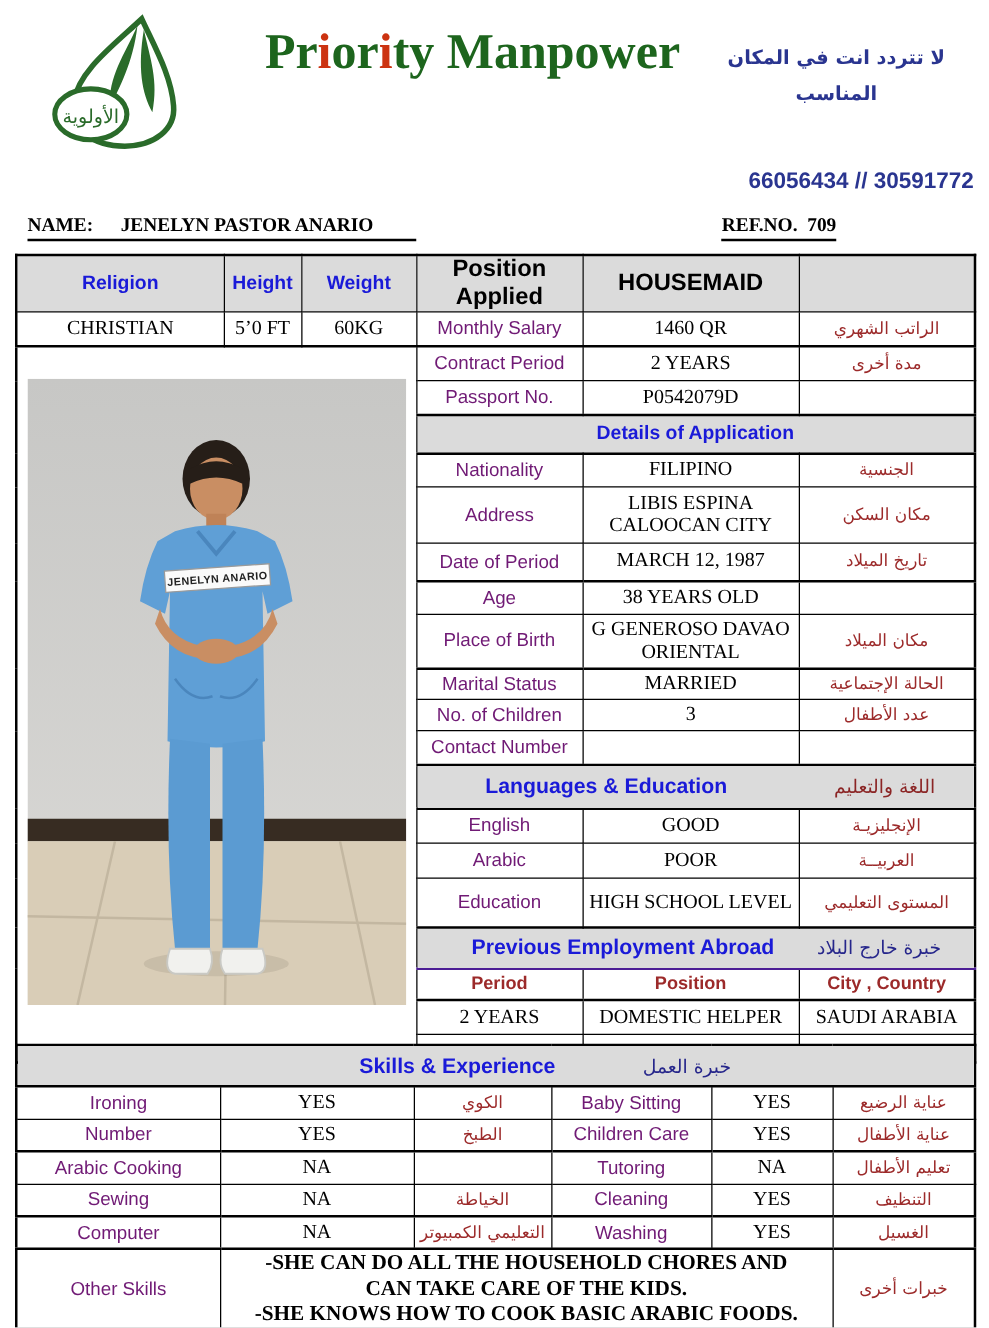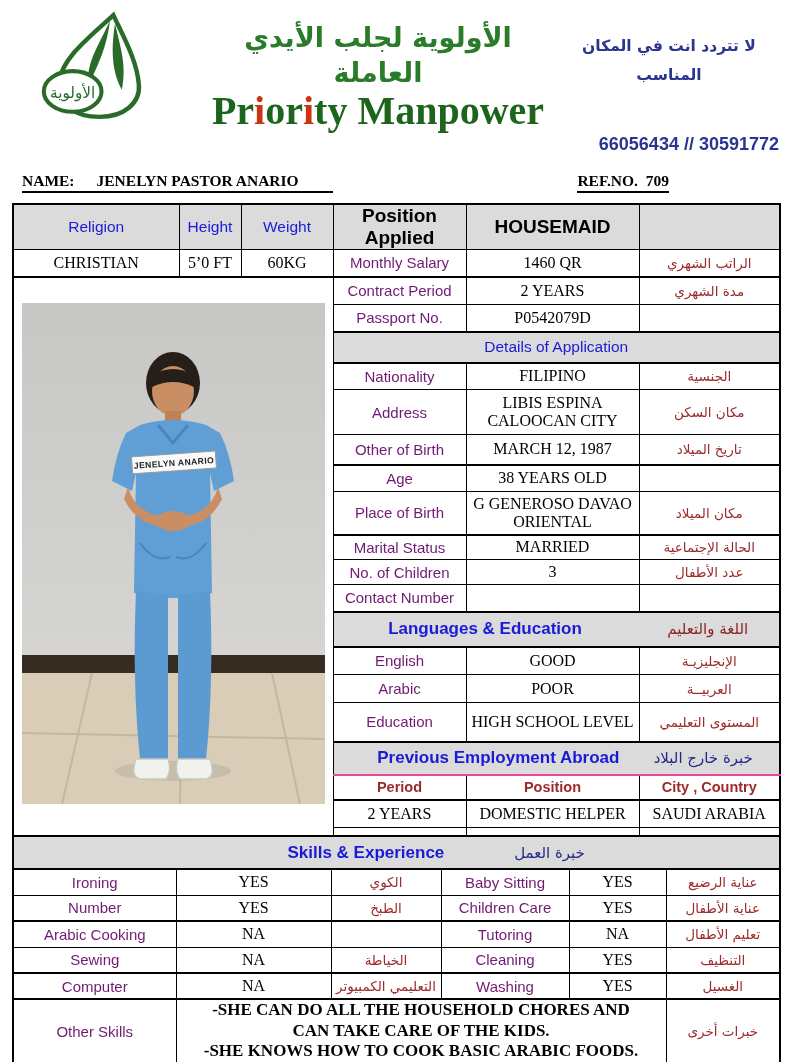--- a/index.html
+++ b/index.html
@@ -20,21 +20,21 @@
   .name-wrap{padding-right:34px;}
   .name-gap{display:inline-block;width:22px;}
   .ref-wrap{position:absolute;right:100px;top:0;}
 
   
   table{border-collapse:collapse;table-layout:fixed;}
   .main{position:absolute;left:12px;top:203px;width:767px;border:2px solid #000;}
   .skillstbl{position:absolute;left:12px;top:835px;width:767px;border:2px solid #000;}
   td{border:1px solid #000;padding:0 3px;text-align:center;vertical-align:middle;overflow:hidden;}
   .grey{background:#dbdbdb;}
-  .bluehead{color:#1a1ad8;font-weight:normal;font-size:15.5px;}
+  .bluehead{color:#1a1ad8;font-weight:bold;font-size:15.5px;}
   .blackhead{color:#000;font-weight:bold;font-size:19px;}
   .lab{color:#701a75;font-size:15px;}
   .lab-ar{color:#9c2a2a;font-size:13.5px;}
   .val{font-family:"Liberation Serif",serif;font-size:16px;color:#000;line-height:1.12;}
   .sec{position:relative;}
   .sec-en{position:absolute;top:50%;transform:translate(-50%,-50%);color:#1a1ad8;font-weight:bold;font-size:17px;white-space:nowrap;}
   .sec-ar-red{position:absolute;top:50%;transform:translate(-50%,-50%);color:#8b2525;font-size:15px;white-space:nowrap;}
   .sec-ar-navy{position:absolute;top:50%;transform:translate(-50%,-50%);color:#26268b;font-size:15px;white-space:nowrap;}
   .emp-col{color:#9c2a2a;font-weight:bold;font-size:14.5px;}
   .bt2 td{border-top:2px solid #000;}
@@ -58,21 +58,20 @@
     <g fill="none" stroke="#2a6b2a" stroke-width="2.6">
       <path d="M52,3 C38,16 22,28 20,42 C18,56 30,63 44,63 C58,63 68,55 67,44 C66,30 58,16 52,3 Z"></path>
     </g>
     <path d="M50,6 C44,20 36,30 37,45 C41,36 48,24 50,6 Z" fill="#2a6b2a"></path>
     <path d="M53,8 C56,22 60,32 57,47 C52,38 50,26 53,8 Z" fill="#2a6b2a"></path>
     <ellipse cx="28" cy="48" rx="17" ry="12" fill="#ffffff" stroke="#2a6b2a" stroke-width="2.4"></ellipse>
     <text x="28" y="52" text-anchor="middle" font-size="9" fill="#2a6b2a" font-family="DejaVu Sans, sans-serif" direction="rtl">الأولوية</text>
   </svg>
 
   <div class="titles">
-    <div class="arabic-title ar">الأولوية لجلب الأيدي العاملة</div>
     <div class="brand"><span>Pr</span><span class="red-i">i</span><span>or</span><span class="red-i">i</span><span>ty</span><span> Manpower</span></div>
   </div>
 
   <div class="slogan">
     <div class="ar">لا تتردد انت في المكان المناسب</div>
   </div>
 
   <div class="phone">66056434  //  30591772</div>
 
   <div class="nameline">
@@ -146,21 +145,21 @@
 
           <path d="M114,288 L146,292 L146,456 L118,456 Q110,380 114,288 Z" fill="#5b9bd2"></path>
           <path d="M188,288 L156,292 L156,456 L184,456 Q192,380 188,288 Z" fill="#5b9bd2"></path>
 
           <path d="M114,456 q-6,18 4,20 l26,0 q6,-8 2,-20 Z" fill="#f1f1ee" stroke="#c9c9c4" stroke-width="1.5"></path>
           <path d="M188,456 q6,18 -4,20 l-26,0 q-6,-8 -2,-20 Z" fill="#f1f1ee" stroke="#c9c9c4" stroke-width="1.5"></path>
         </svg>
       </td>
       <td class="lab">Contract Period</td>
       <td class="val">2 YEARS</td>
-      <td class="lab-ar ar">مدة الشهري</td>
+      <td class="lab-ar ar">مدة أخرى</td>
     </tr>
     <tr class="h27">
       <td class="lab">Passport No.</td>
       <td class="val">P0542079D</td>
       <td class="lab-ar ar"></td>
     </tr>
 
     <tr class="h31 bt2" style="border-bottom:2px solid #000">
       <td class="grey bluehead" colspan="3">Details of  Application</td>
     </tr>
@@ -169,21 +168,21 @@
       <td class="lab">Nationality</td>
       <td class="val">FILIPINO</td>
       <td class="lab-ar ar">الجنسية</td>
     </tr>
     <tr class="h45">
       <td class="lab">Address</td>
       <td class="val">LIBIS ESPINA CALOOCAN CITY</td>
       <td class="lab-ar ar">مكان السكن</td>
     </tr>
     <tr class="h30">
-      <td class="lab">Other of Birth</td>
+      <td class="lab">Date of Period</td>
       <td class="val">MARCH 12, 1987</td>
       <td class="lab-ar ar">تاريخ الميلاد</td>
     </tr>
     <tr class="h27 bt2">
       <td class="lab">Age</td>
       <td class="val">38 YEARS OLD</td>
       <td class="lab-ar ar"></td>
     </tr>
     <tr class="h43">
       <td class="lab">Place of Birth</td>
@@ -221,21 +220,21 @@
       <td class="lab">Arabic</td>
       <td class="val">POOR</td>
       <td class="lab-ar ar">العربيــة</td>
     </tr>
     <tr class="h39">
       <td class="lab">Education</td>
       <td class="val">HIGH SCHOOL LEVEL</td>
       <td class="lab-ar ar">المستوى التعليمي</td>
     </tr>
 
-    <tr class="h33 bt2" style="border-bottom:2px solid #ec4899">
+    <tr class="h33 bt2" style="border-bottom:2px solid #4c1d95">
       <td class="grey sec" colspan="3">
         <span class="sec-en" style="left:37%">Previous Employment Abroad</span>
         <span class="sec-ar-navy ar" style="left:83%">خبرة خارج البلاد</span>
       </td>
     </tr>
     <tr class="h25">
       <td class="emp-col">Period</td>
       <td class="emp-col">Position</td>
       <td class="emp-col">City  ,  Country</td>
     </tr>

